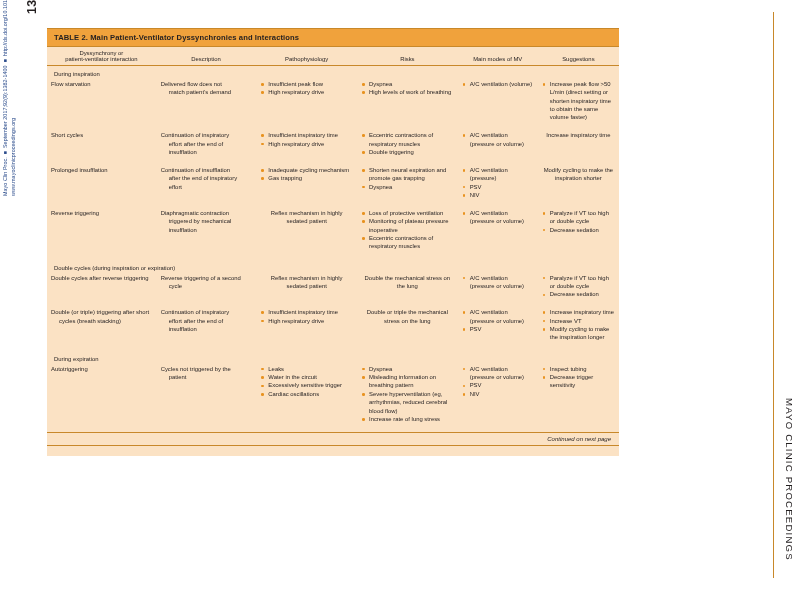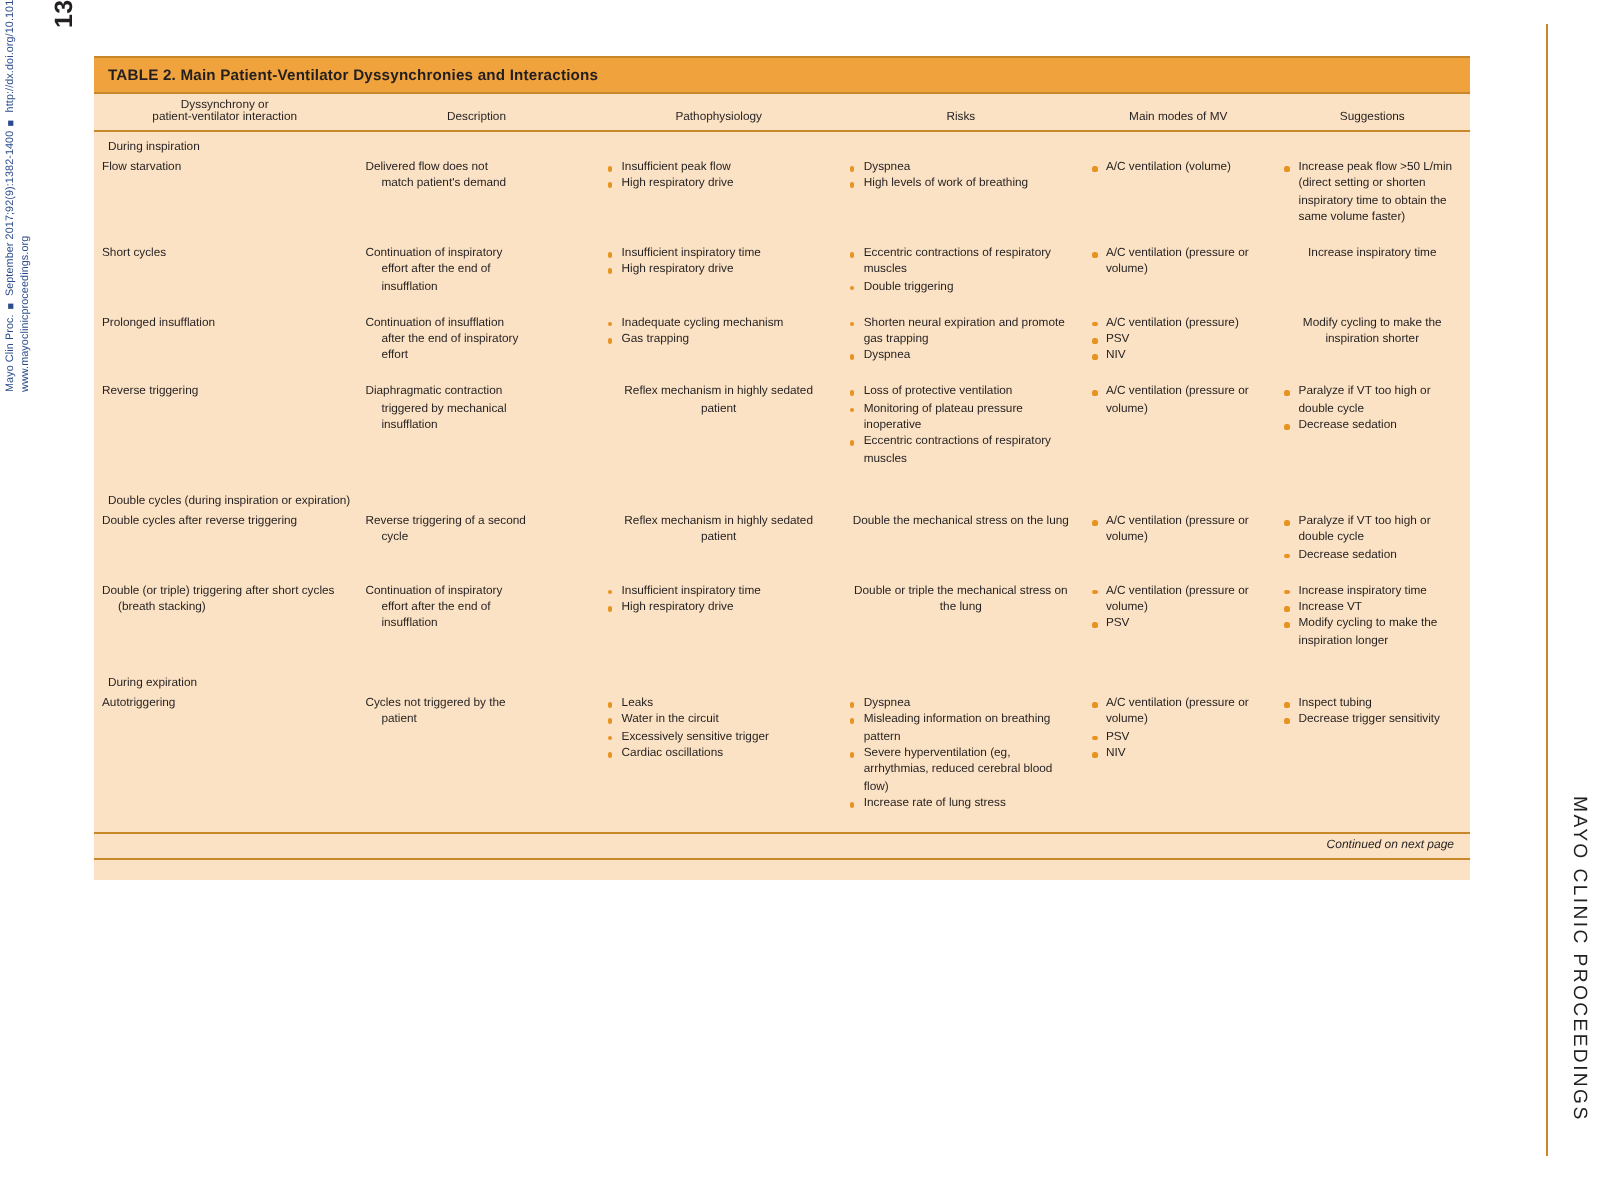--- a/index.html
+++ b/index.html
@@ -56,21 +56,21 @@
     position:absolute;
     left:773px; top:12px;
     width:1px; height:566px;
     background:#c8882a;
   }
 
   
   #table-wrap{
     position:absolute;
     left:47px; top:28px;
-    width:688px;
+    width:572px;
   }
 
   #table-title{
     background:#f0a23c;
     color:#231f20;
     font-weight:bold;
     font-size:7.6px;
     letter-spacing:.1px;
     padding:4px 0 4px 7px;
     border-top:1px solid #c8882a;

